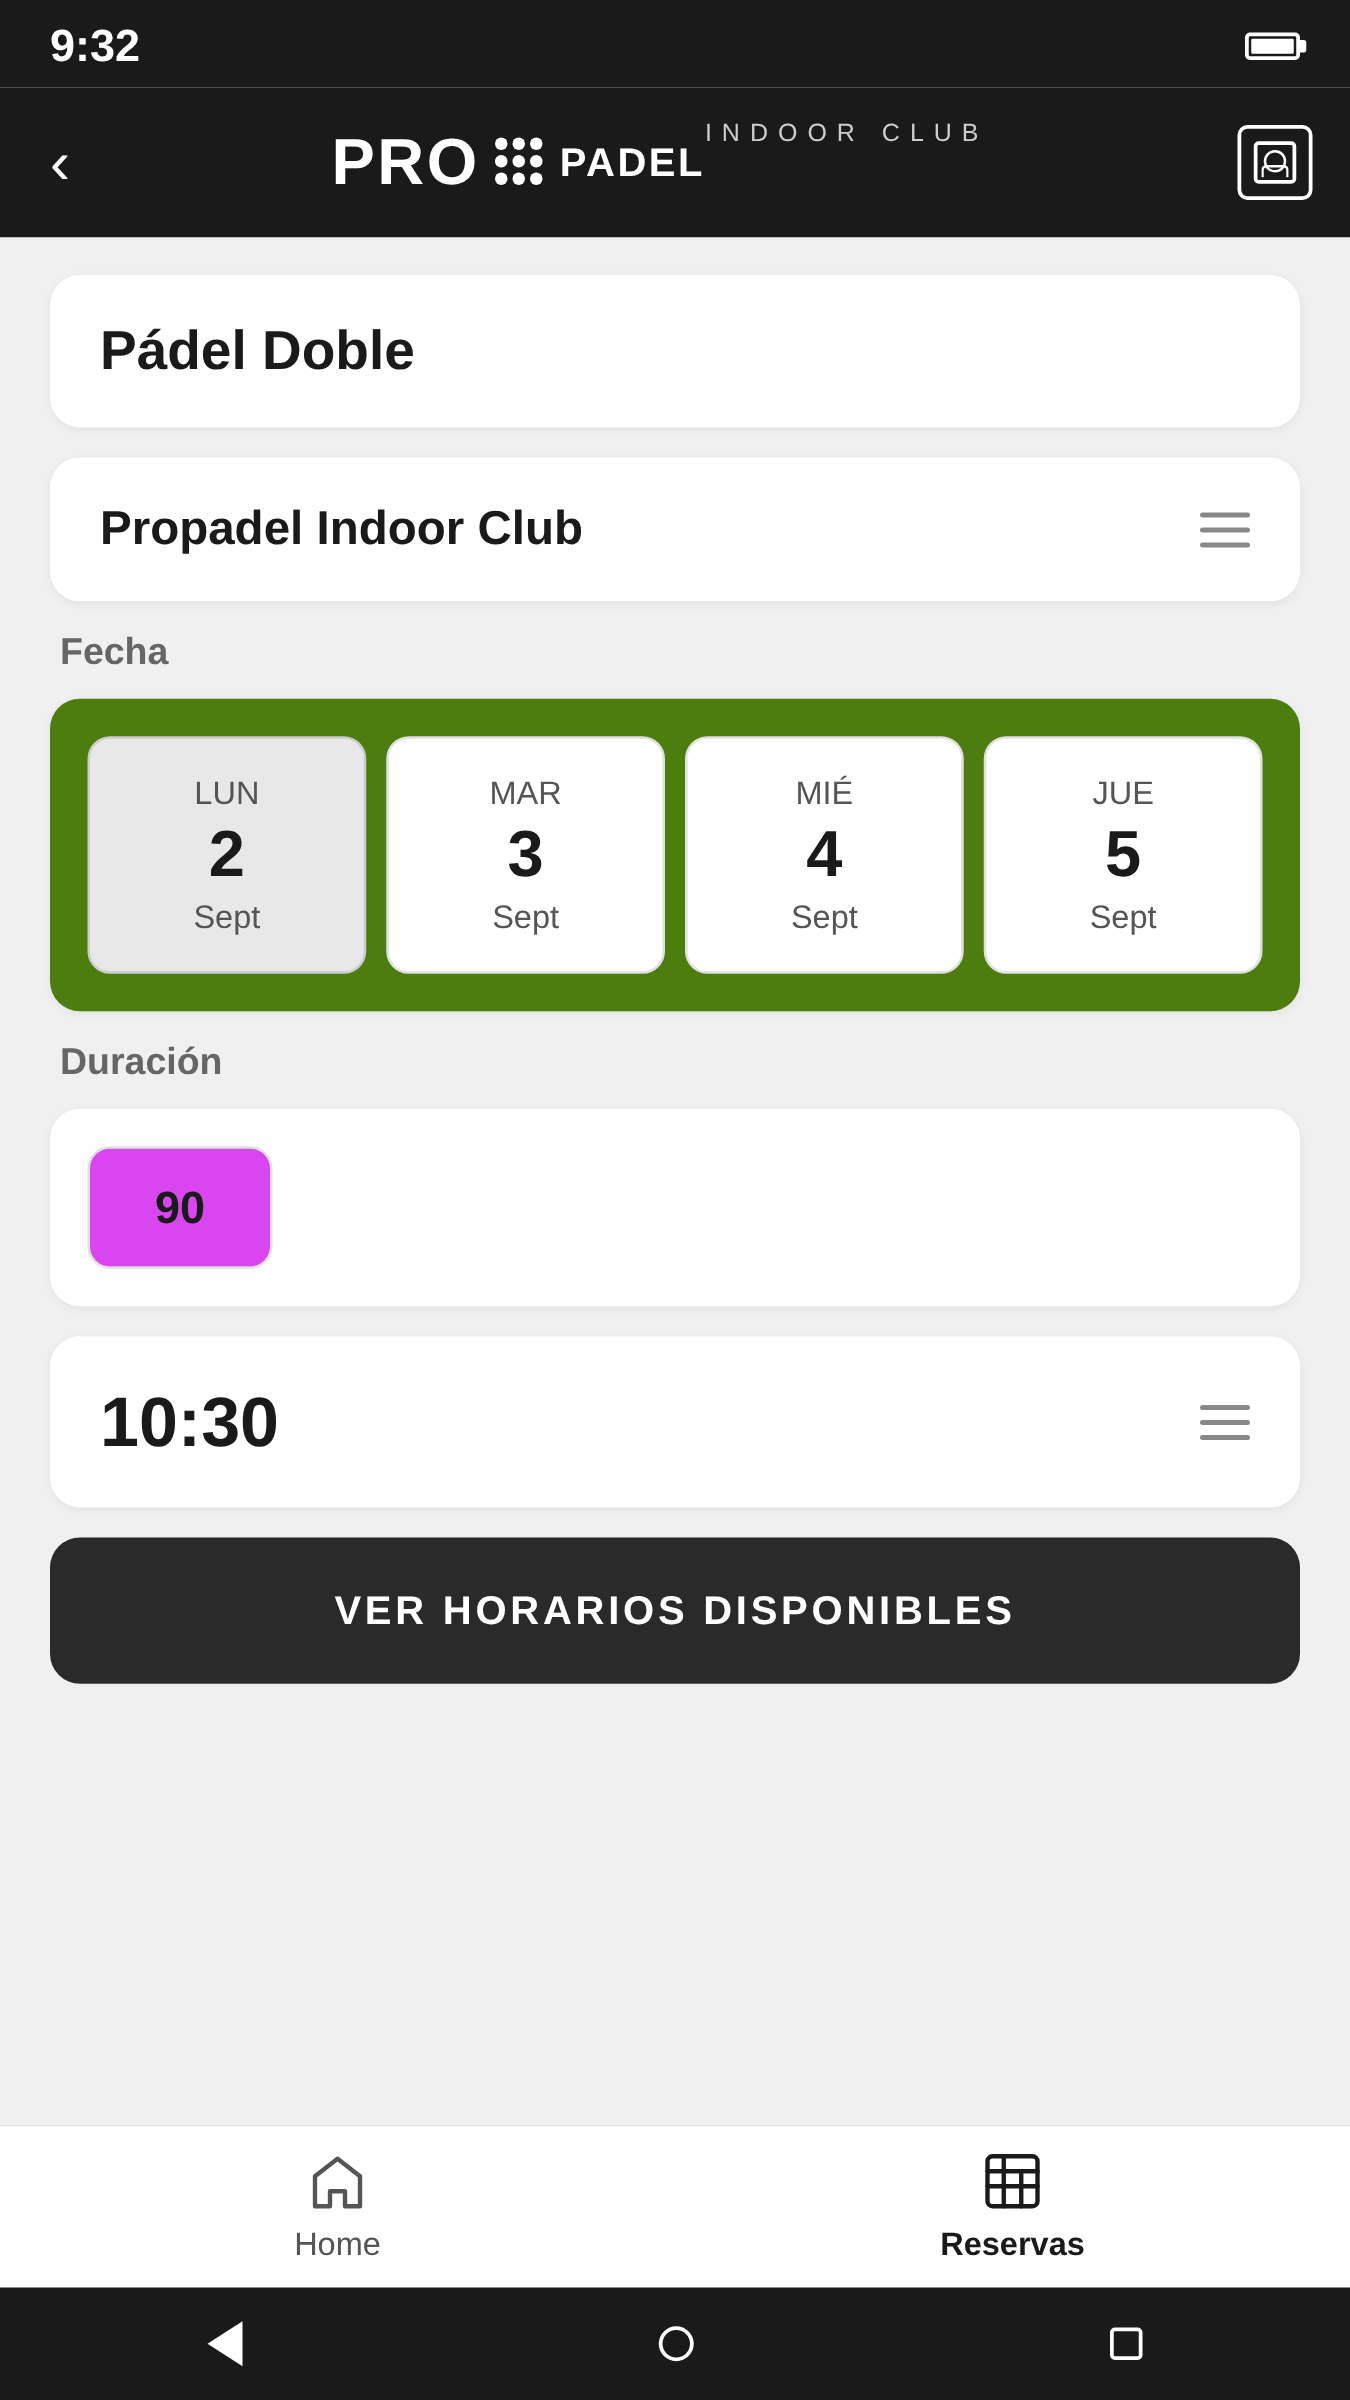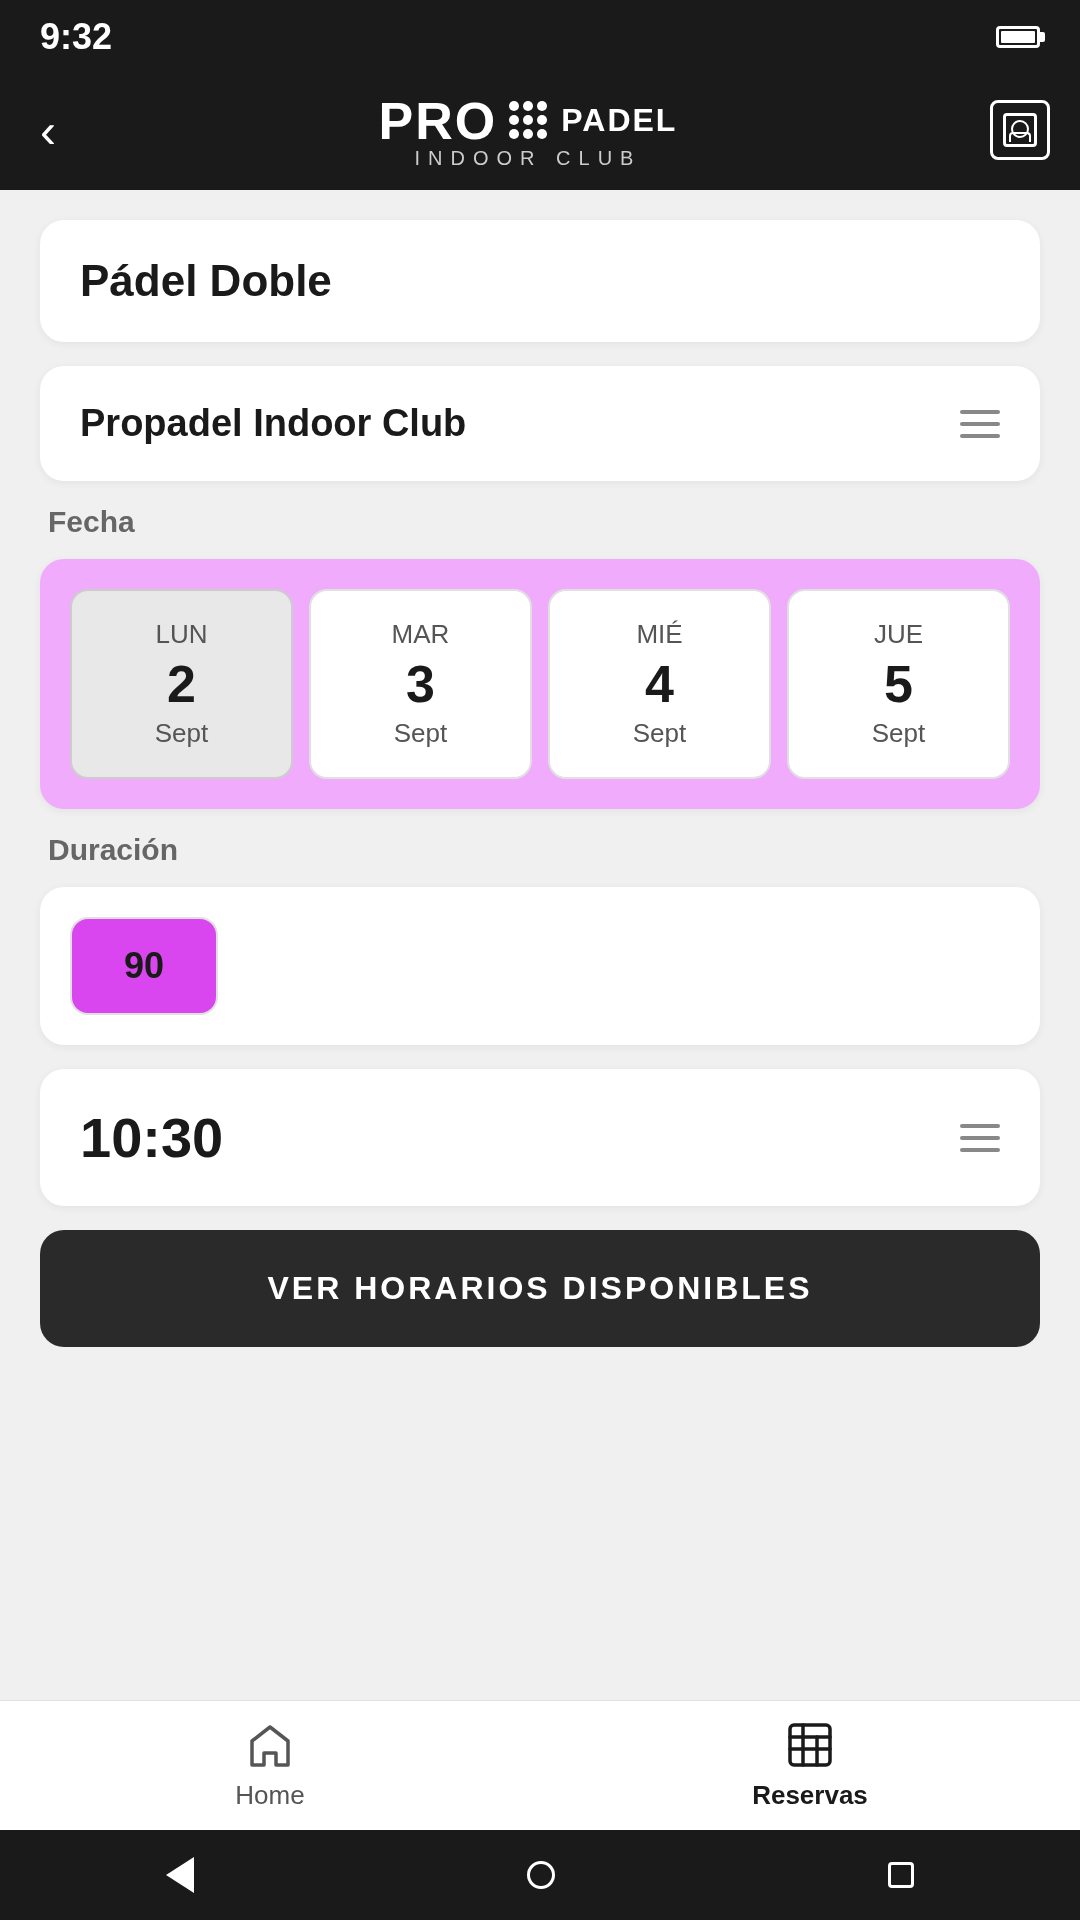--- a/index.html
+++ b/index.html
@@ -68,22 +68,20 @@
       height: 120px;
     }
     .nav-back {
       color: #fff;
       font-size: 48px;
       cursor: pointer;
       padding: 10px;
     }
     .nav-logo {
       display: flex;
-      flex-direction: column;
-      align-items: center;
     }
     .logo-main {
       display: flex;
       align-items: center;
       gap: 8px;
     }
     .logo-text-pro {
       color: #fff;
       font-size: 52px;
       font-weight: 800;
@@ -208,21 +206,21 @@
     
     .section-label {
       font-size: 30px;
       font-weight: 600;
       color: #666;
       margin-bottom: 20px;
       padding: 0 8px;
     }
 
     .date-picker-card {
-      background: #f0abfc;
+      background: #4d7c0f;
       border-radius: 24px;
       padding: 30px 30px 30px;
       box-shadow: 0 2px 8px rgba(0,0,0,0.06);
     }
 
     .date-grid {
       display: grid;
       grid-template-columns: repeat(4, 1fr);
       gap: 16px;
     }

